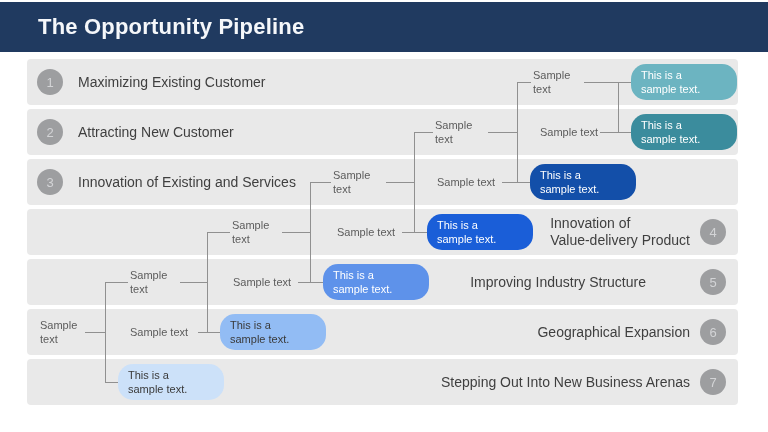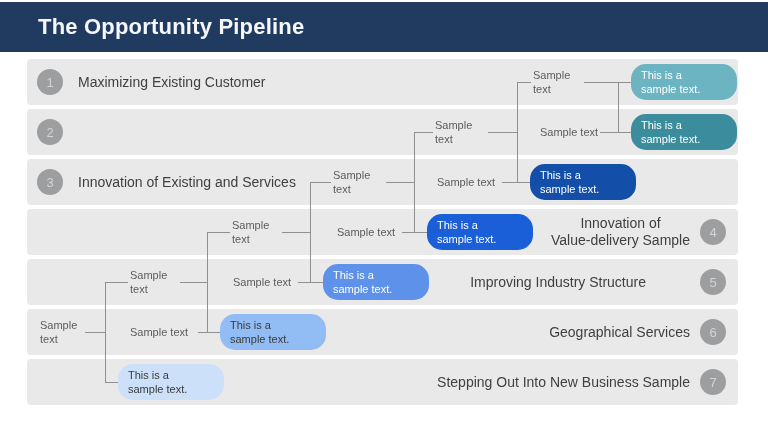--- a/index.html
+++ b/index.html
@@ -8,21 +8,21 @@
   .topbar{position:absolute;top:2px;left:0;width:768px;height:50px;background:#203A60;
           display:flex;align-items:center;}
   .title{color:#F5F7FA;font-size:22px;font-weight:bold;margin:0 0 0 38px;letter-spacing:.2px;}
   .band{position:absolute;left:27px;width:711px;height:46px;background:#E9E9E9;border-radius:4px;
         display:flex;align-items:center;box-sizing:border-box;}
   .band.leftside{padding-left:10px;}
   .band.rightside{justify-content:flex-end;padding-right:12px;}
   .circle{width:26px;height:26px;border-radius:50%;background:#9D9EA0;color:#D3D4D6;
           font-size:13px;display:flex;align-items:center;justify-content:center;flex:none;}
   .rowlabel{font-size:14px;color:#3F3F3F;margin-left:15px;}
-  .rowlabel-r{font-size:14px;color:#3F3F3F;text-align:center;margin-right:10px;line-height:17px;}
+  .rowlabel-r{font-size:14px;color:#3F3F3F;text-align:left;margin-right:10px;line-height:17px;}
   .rowlabel-r span{display:block;}
   .box{position:absolute;width:106px;height:36px;border-radius:15px;font-size:11px;line-height:14px;
        padding:4px 0 0 10px;box-sizing:border-box;}
   .slabel{position:absolute;font-size:11px;color:#5C5C5C;line-height:14px;}
   .hline{position:absolute;height:1px;background:#909090;}
   .vline{position:absolute;width:1px;background:#909090;}
 </style>
 </head>
 <body>
 
@@ -31,42 +31,43 @@
   <div class="topbar" style="background: rgb(32, 58, 96);">
     <h1 class="title">The Opportunity Pipeline</h1>
   </div>
 
   <div class="band leftside" style="top: 59px; background: rgb(233, 233, 233);">
     <div class="circle">1</div>
     <div class="rowlabel">Maximizing Existing Customer</div>
   </div>
   <div class="band leftside" style="top: 109px; background: rgb(233, 233, 233);">
     <div class="circle">2</div>
+    <div class="rowlabel">Attracting New Customer</div>
   </div>
   <div class="band leftside" style="top: 159px; background: rgb(233, 233, 233);">
     <div class="circle">3</div>
     <div class="rowlabel">Innovation of Existing and Services</div>
   </div>
   <div class="band rightside" style="top: 209px; background: rgb(233, 233, 233);">
     <div class="rowlabel-r">
       <span>Innovation of</span>
-      <span>Value-delivery Sample</span>
+      <span>Value-delivery Product</span>
     </div>
     <div class="circle">4</div>
   </div>
   <div class="band rightside" style="top: 259px; background: rgb(233, 233, 233); gap: 44px;">
     <div class="rowlabel-r">Improving Industry Structure</div>
     <div class="circle">5</div>
   </div>
   <div class="band rightside" style="top: 309px; background: rgb(233, 233, 233);">
-    <div class="rowlabel-r">Geographical Services</div>
+    <div class="rowlabel-r">Geographical Expansion</div>
     <div class="circle">6</div>
   </div>
   <div class="band rightside" style="top: 359px; background: rgb(233, 233, 233);">
-    <div class="rowlabel-r">Stepping Out Into New Business Sample</div>
+    <div class="rowlabel-r">Stepping Out Into New Business Arenas</div>
     <div class="circle">7</div>
   </div>
 
   <div id="overlay" style="position:absolute;top:0;left:0;width:768px;height:432px;pointer-events:none;">
       <div class="vline" style="left: 618px; top: 82px; height: 50px;"></div>
       <div class="vline" style="left: 517px; top: 82px; height: 100px;"></div>
       <div class="vline" style="left: 414px; top: 132px; height: 100px;"></div>
       <div class="vline" style="left: 310px; top: 182px; height: 100px;"></div>
       <div class="vline" style="left: 207px; top: 232px; height: 100px;"></div>
       <div class="vline" style="left: 105px; top: 282px; height: 100px;"></div>

